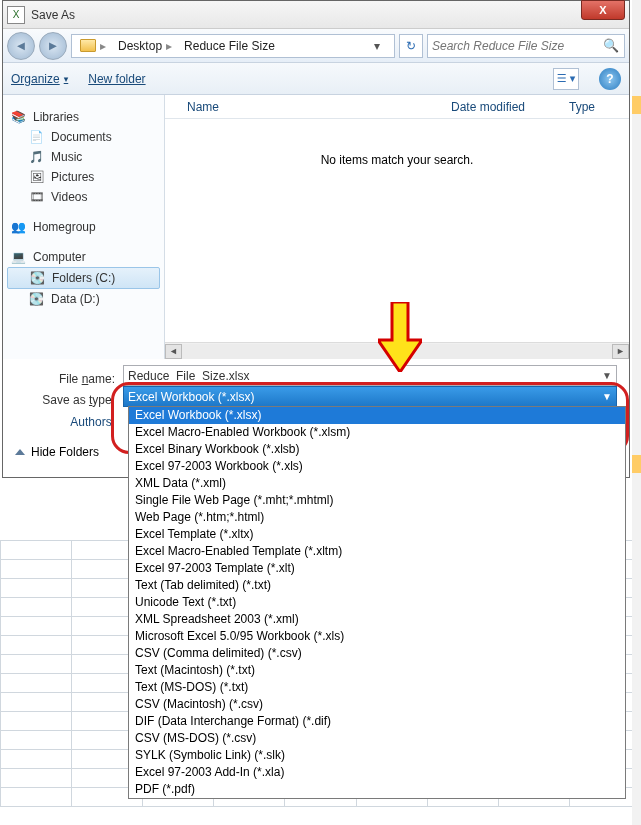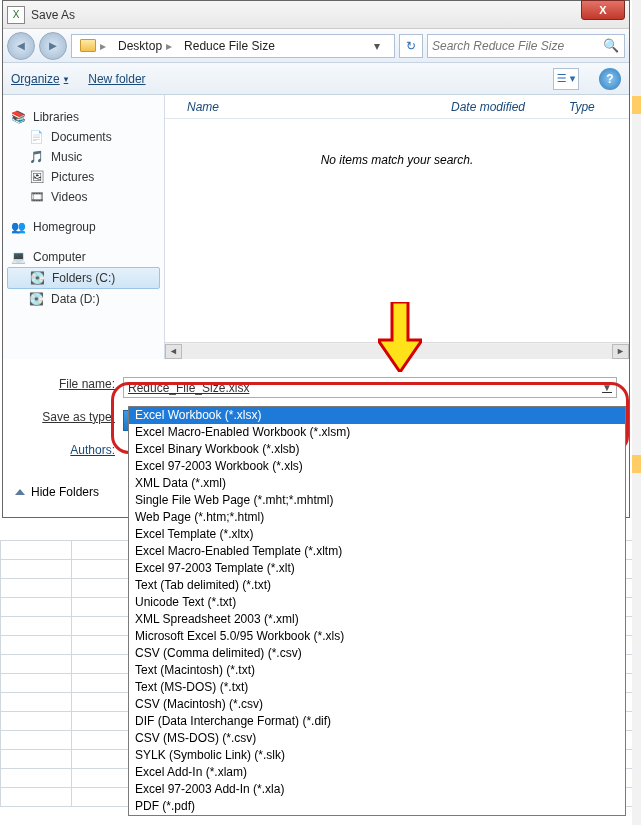--- a/index.html
+++ b/index.html
@@ -29,32 +29,32 @@
   .tb-iconbox { width:26px; height:22px; border:1px solid #b0c0d4; background:#fff; display:flex; align-items:center; justify-content:center; color:#2b6bb2; font-size:11px;}
   .tb-help { width:22px; height:22px; border-radius:50%; background:radial-gradient(#8cc6f0,#2b7cc0); color:#fff; display:flex; align-items:center; justify-content:center; font-size:12px; font-weight:bold;}
   
   .body { display:flex; height:264px; }
   .nav { width:162px; background:#fafcfe; border-right:1px solid #d4dde6; padding:6px 4px; font-size:12px; overflow:hidden;}
   .nav-group { margin:6px 0 10px; }
   .nav-head { display:flex; align-items:center; gap:6px; padding:2px 4px; color:#333;}
   .nav-sub { display:flex; align-items:center; gap:6px; padding:2px 4px 2px 22px; color:#333;}
   .nav-sub.sel { background:linear-gradient(#e5f1fb,#cfe5f6); border:1px solid #9ac5e8; border-radius:2px;}
   .ico { width:16px; height:16px; display:inline-flex; align-items:center; justify-content:center; font-size:12px;}
-  .file-list { flex:1; background:#fff; display:flex; flex-direction:column;font-style:italic;}
+  .file-list { flex:1; background:#fff; display:flex; flex-direction:column;}
   .list-head { height:24px; display:flex; align-items:center; border-bottom:1px solid #e0e6ec; font-size:12px; color:#194a7a;}
   .col-name { flex:1; padding-left:22px;}
   .col-date { width:118px;}
   .col-type { width:60px;}
   .list-empty { flex:1; display:flex; align-items:flex-start; justify-content:center; padding-top:34px; font-size:12px; color:#000000;}
   .hscroll { height:17px; background:#f0f0f0; border-top:1px solid #dcdcdc; display:flex; align-items:center;}
   .hscroll .arr { width:17px; height:15px; background:#e4e4e4; border:1px solid #bbb; display:flex; align-items:center; justify-content:center; font-size:9px; color:#555;}
   .hscroll .track { flex:1; height:15px; background:#ececec;}
   
   .form { padding:6px 12px 10px; font-size:12px; color:#333;}
-  .row { display:flex; align-items:flex-start; margin:12px 0;text-decoration:underline;}
+  .row { display:flex; align-items:flex-end; margin:0 0;}
   .lbl { width:108px; text-align:right; padding-right:8px; color:#333;}
   .lbl .u { text-decoration:underline;}
   .fld { flex:1; }
   .combo { height:21px; border:1px solid #abadb3; background:#fff; display:flex; align-items:center; padding:0 4px; font-size:12px;}
   .combo .drop { margin-left:auto; color:#555; font-size:10px;}
   .combo.open { background:linear-gradient(#3a9be8,#1d78c9); color:#fff; border:1px solid #1965aa;}
   .red-ring { position:absolute; border:3px solid #d21f1f; border-radius:18px; pointer-events:none;}
   
   .dropdown { position:absolute; left:128px; top:406px; width:498px; background:#fff; border:1px solid #7a7a7a; font-size:12px; z-index:5;}
   .dd-item { padding:1px 6px; line-height:15px; color:#000;}
@@ -397,17 +397,16 @@
   <div class="dd-item">Unicode Text (*.txt)</div>
   <div class="dd-item">XML Spreadsheet 2003 (*.xml)</div>
   <div class="dd-item">Microsoft Excel 5.0/95 Workbook (*.xls)</div>
   <div class="dd-item">CSV (Comma delimited) (*.csv)</div>
   <div class="dd-item">Text (Macintosh) (*.txt)</div>
   <div class="dd-item">Text (MS-DOS) (*.txt)</div>
   <div class="dd-item">CSV (Macintosh) (*.csv)</div>
   <div class="dd-item">DIF (Data Interchange Format) (*.dif)</div>
   <div class="dd-item">CSV (MS-DOS) (*.csv)</div>
   <div class="dd-item">SYLK (Symbolic Link) (*.slk)</div>
-  <div class="dd-item">Excel Add-In (*.xlam)</div>
   <div class="dd-item">Excel 97-2003 Add-In (*.xla)</div>
   <div class="dd-item">PDF (*.pdf)</div>
 
 </div>
 
 </body></html>

